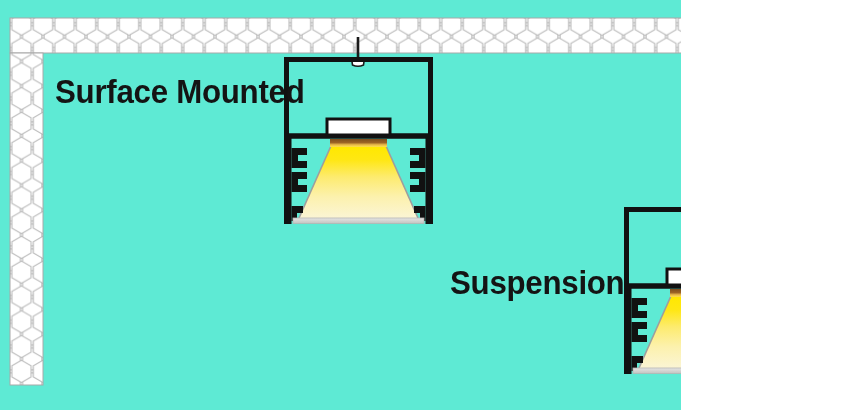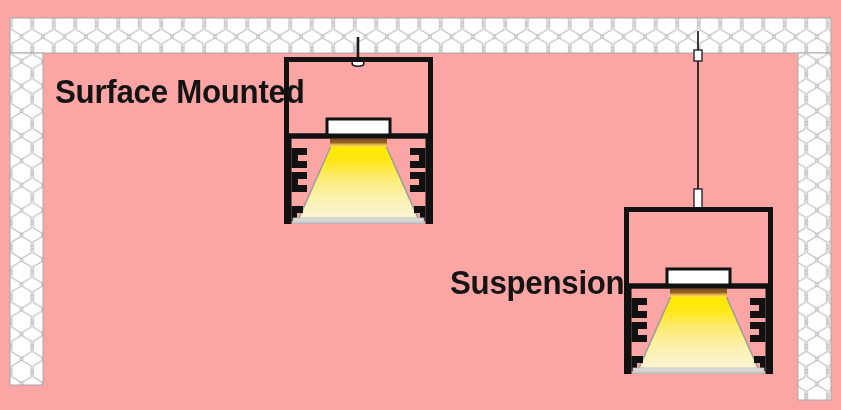--- a/index.html
+++ b/index.html
@@ -5,23 +5,23 @@
   html, body {
     margin: 0;
     padding: 0;
     background: #ffffff;
   }
   body {
     font-family: "Liberation Sans", sans-serif;
   }
   #scene {
     position: relative;
-    width: 841px;
+    width: 681px;
     height: 410px;
-    background: #fca5a5;
+    background: #5eead4;
     overflow: hidden;
   }
   #scene svg {
     position: absolute;
     left: 0;
     top: 0;
     display: block;
   }
   .label-text {
     font-family: "Liberation Sans Narrow", "Liberation Sans", sans-serif;

